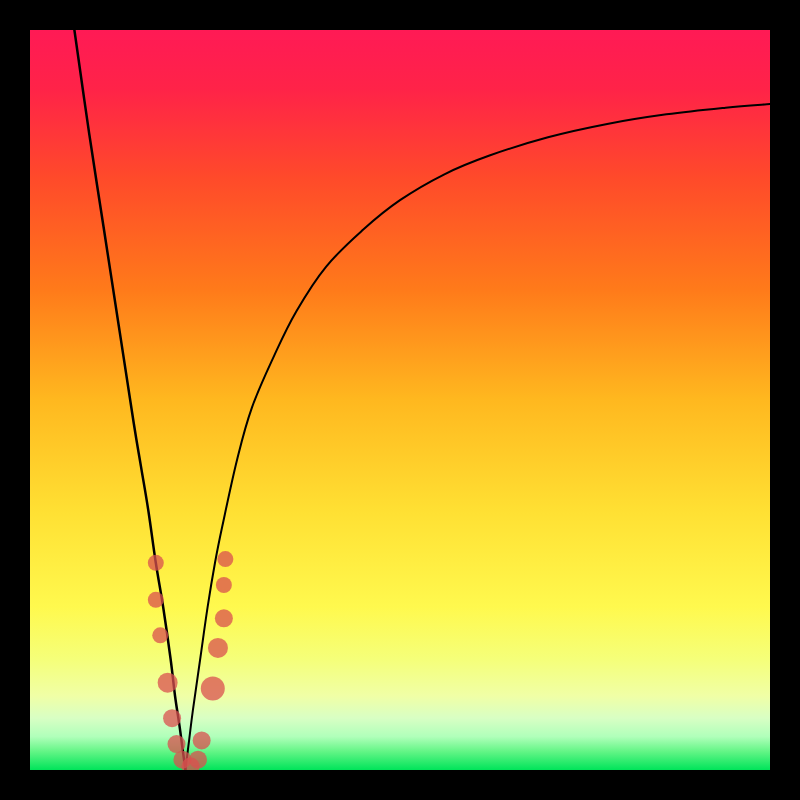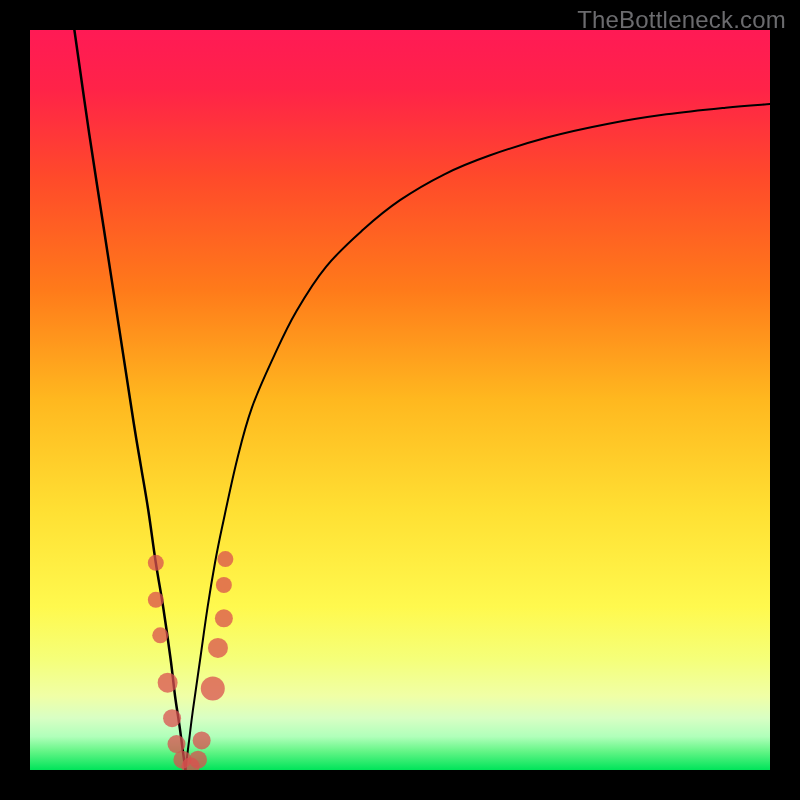--- a/index.html
+++ b/index.html
@@ -92,14 +92,13 @@
           <circle cx="167.98" cy="729.64" r="9" fill="#d9504fbf" stroke="#c84645" stroke-width="0"></circle>
           <circle cx="171.68" cy="710.40" r="9" fill="#d9504fbf" stroke="#c84645" stroke-width="0"></circle>
           <circle cx="182.78" cy="658.60" r="12" fill="#d9504fbf" stroke="#c84645" stroke-width="0"></circle>
           <circle cx="187.96" cy="617.90" r="10" fill="#d9504fbf" stroke="#c84645" stroke-width="0"></circle>
           <circle cx="193.88" cy="588.30" r="9" fill="#d9504fbf" stroke="#c84645" stroke-width="0"></circle>
           <circle cx="193.88" cy="555.00" r="8" fill="#d9504fbf" stroke="#c84645" stroke-width="0"></circle>
           <circle cx="195.36" cy="529.10" r="8" fill="#d9504fbf" stroke="#c84645" stroke-width="0"></circle>
         </g>
     </svg>
   </div>
-  <div class="watermark">TheBottleneck.com</div>
 </div>
 
 </body></html>

